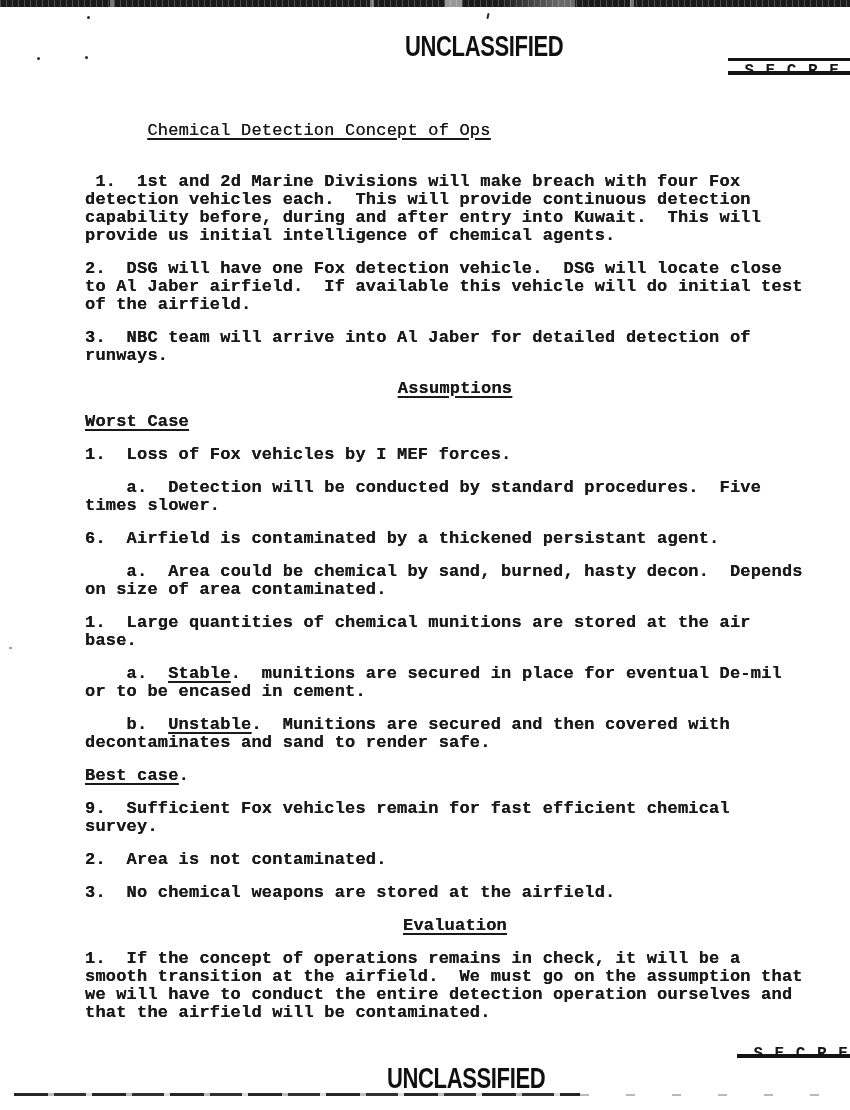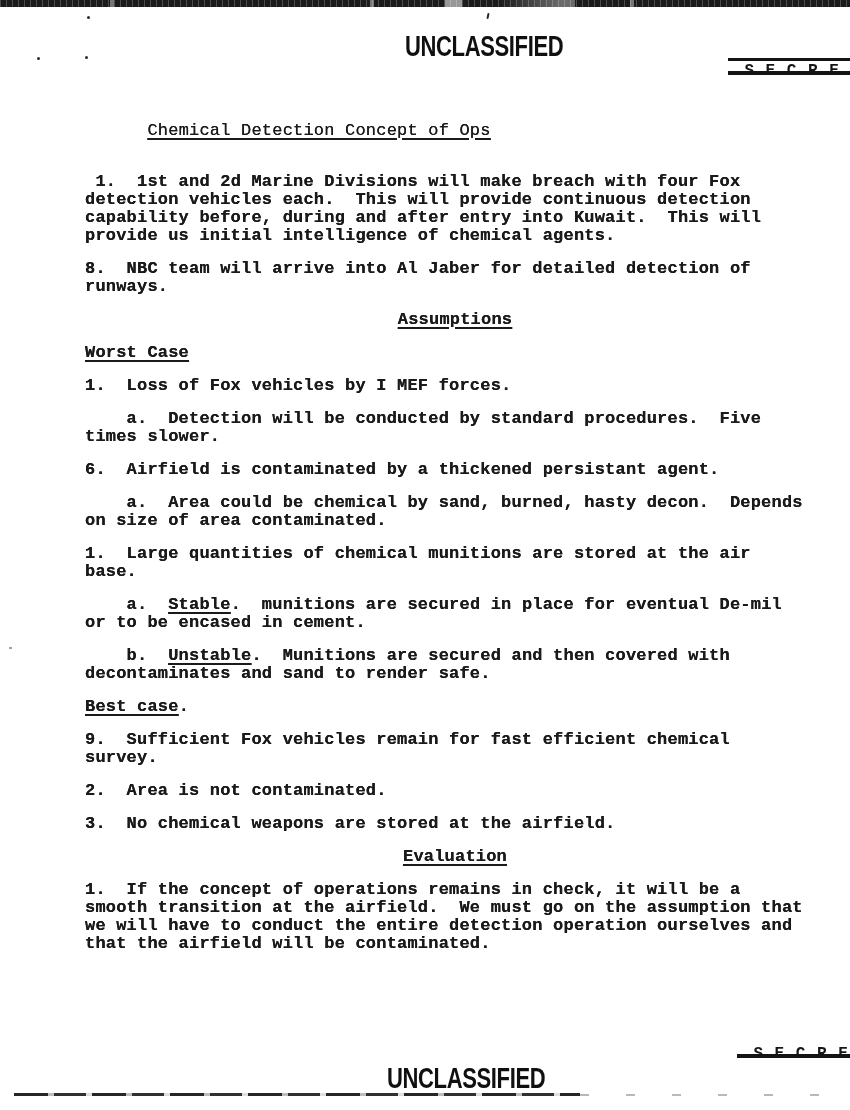--- a/index.html
+++ b/index.html
@@ -117,21 +117,24 @@
 
   <div class="doc-body">
     <div class="doc-title">
       <span class="u">Chemical Detection Concept of Ops</span>
     </div>
     <div id="blocks-host">
         <div class="block"><span> 1.  1st and 2d Marine Divisions will make breach with four Fox
 detection vehicles each.  This will provide continuous detection
 capability before, during and after entry into Kuwait.  This will
 provide us initial intelligence of chemical agents.</span></div>
-        <div class="block"><span>8.  NBC team will arrive into Al Jaber for detailed detection of
+        <div class="block"><span>2.  DSG will have one Fox detection vehicle.  DSG will locate close
+to Al Jaber airfield.  If available this vehicle will do initial test
+of the airfield.</span></div>
+        <div class="block"><span>3.  NBC team will arrive into Al Jaber for detailed detection of
 runways.</span></div>
         <div class="block center"><span class="u">Assumptions</span></div>
         <div class="block"><span class="u">Worst Case</span></div>
         <div class="block"><span>1.  Loss of Fox vehicles by I MEF forces.</span></div>
         <div class="block"><span>    a.  Detection will be conducted by standard procedures.  Five
 times slower.</span></div>
         <div class="block"><span>6.  Airfield is contaminated by a thickened persistant agent.</span></div>
         <div class="block"><span>    a.  Area could be chemical by sand, burned, hasty decon.  Depends
 on size of area contaminated.</span></div>
         <div class="block"><span>1.  Large quantities of chemical munitions are stored at the air

